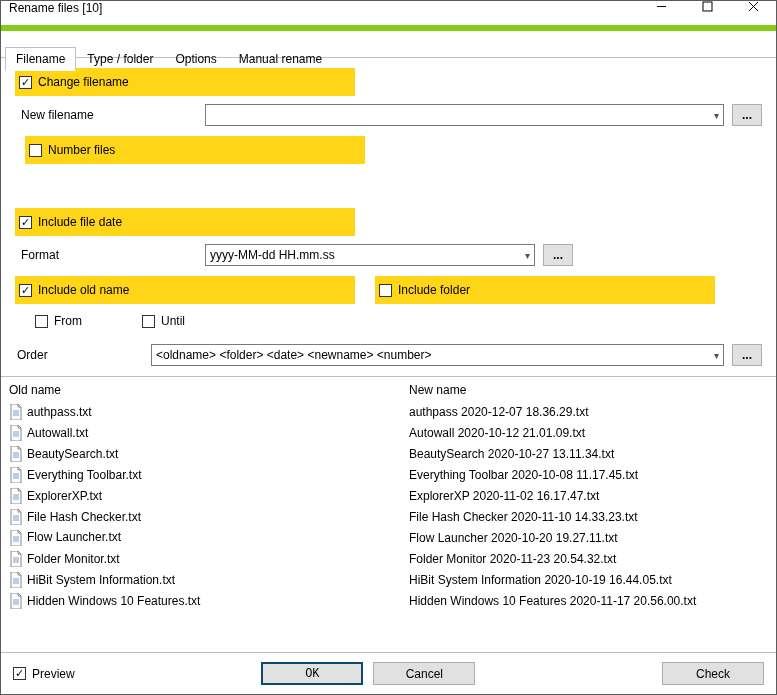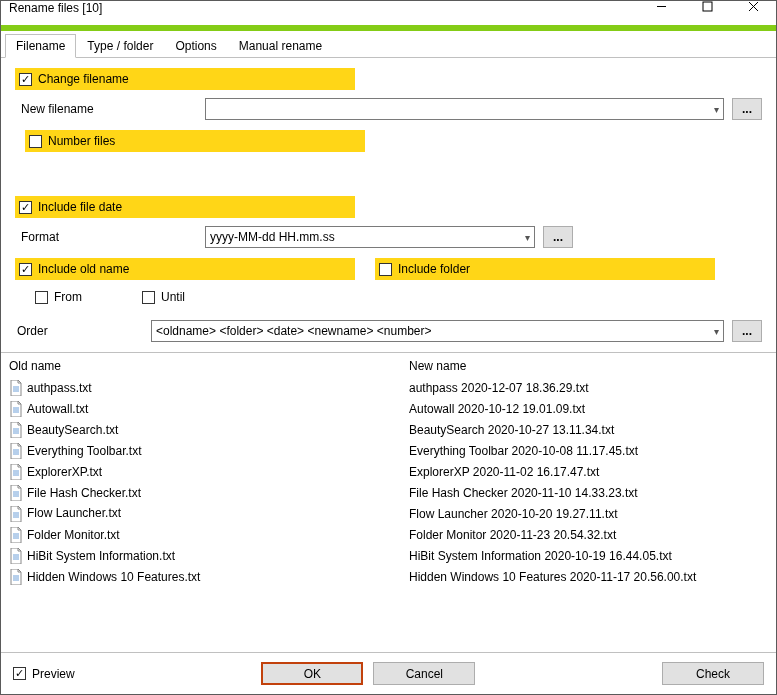--- a/index.html
+++ b/index.html
@@ -4,45 +4,45 @@
 <style>
   * { box-sizing: border-box; }
   html, body { margin: 0; padding: 0; font-family: "Segoe UI", Arial, sans-serif; font-size: 12px; color: #000; background: #fff; }
   .window { width: 777px; height: 695px; border: 1px solid #5a5a5a; display: flex; flex-direction: column; background: #fff; }
   .titlebar { height: 30px; display: flex; align-items: flex-start; padding: 0 0 14px 8px; border-bottom: 6px solid #84cc16; }
   .titlebar .title { flex: 1; font-size: 12px; }
   .winbtns { display: flex; height: 100%; }
   .winbtn { width: 46px; display: flex; align-items: center; justify-content: center; }
   .winbtn svg { width: 11px; height: 11px; }
   .tabs { display: flex; border-bottom: 1px solid #c0c0c0; padding: 0 4px; margin-top: 2px; }
-  .tab { padding: 4px 10px; border: 1px solid transparent; position: relative; top: 1px; cursor: default; }
+  .tab { padding: 4px 10px; border: 1px solid transparent; position: relative; top: 14px; cursor: default; }
   .tab.active { border: 1px solid #c0c0c0; border-bottom: 1px solid #fff; background: #fff; }
   .panel { padding: 10px 14px 10px 14px; }
-  .hl { background: #ffd617; display: flex; align-items: center; height: 22px; padding: 0 4px; }
+  .hl { background: #ffd617; display: flex; align-items: center; height: 28px; padding: 0 4px; }
   .hlwide { width: 340px; }
   .cb { width: 13px; height: 13px; border: 1px solid #333; background: #fff; display: inline-flex; align-items: center; justify-content: center; margin-right: 6px; }
   .cb.checked::after { content: "✓"; font-size: 11px; line-height: 11px; }
   .row { display: flex; align-items: center; margin-top: 8px; }
   .lblcol { width: 190px; padding-left: 6px; }
   .sel { flex: 1; height: 22px; border: 1px solid #7a7a7a; display: flex; align-items: center; padding: 0 4px; background: #fff; }
   .sel .arrow { margin-left: auto; font-size: 10px; color: #555; }
   .dotbtn { width: 30px; height: 22px; border: 1px solid #adadad; background: #e1e1e1; display: flex; align-items: center; justify-content: center; margin-left: 8px; font-weight: bold; }
   .tworow { display: flex; gap: 20px; margin-top: 10px; }
   .subcheck { display: flex; align-items: center; padding-left: 20px; margin-top: 10px; }
   .subcheck .item { display: flex; align-items: center; margin-right: 60px; }
   .filelist { flex: 1; border-top: 1px solid #c0c0c0; padding: 4px 8px 4px 8px; overflow: auto; }
   .listhead { display: flex; padding: 2px 0 4px 0; }
   .col-old { width: 400px; }
   .col-new { flex: 1; }
   .filerow { display: flex; align-items: center; height: 21px; }
   .ficon { width: 14px; height: 16px; margin-right: 4px; }
   .footer { height: 42px; border-top: 1px solid #c0c0c0; display: flex; align-items: center; padding: 0 12px; }
   .footer .spacer { flex: 1; }
   .btn { width: 102px; height: 23px; border: 1px solid #adadad; background: #e1e1e1; display: flex; align-items: center; justify-content: center; margin-left: 10px; }
-  .btn.primary { border: 2px solid #c2410c; }
+  .btn.primary { border: 2px solid #0c4a6e; font-family: Liberation Mono, monospace; }
 </style>
 </head>
 <body>
 
 <div class="window">
 
   <div class="titlebar">
     <span class="title">Rename files [10]</span>
     <div class="winbtns">
       <div class="winbtn">
@@ -159,21 +159,21 @@
         </div>
         <div class="filerow">
           <div class="col-old" style="display:flex;align-items:center">
             <svg class="ficon" viewBox="0 0 14 16">
               <path d="M2 0h7l3 3v13H2z" fill="#fff" stroke="#888"></path>
               <path d="M9 0v3h3" fill="none" stroke="#888"></path>
               <path d="M4 7h6M4 9h6M4 11h6" stroke="#6ea0d8"></path>
             </svg>
             <span>Autowall.txt</span>
           </div>
-          <div class="col-new"><span>Autowall 2020-10-12 19.01.09.txt</span></div>
+          <div class="col-new"><span>Autowall 2020-10-12 21.01.09.txt</span></div>
         </div>
         <div class="filerow">
           <div class="col-old" style="display:flex;align-items:center">
             <svg class="ficon" viewBox="0 0 14 16">
               <path d="M2 0h7l3 3v13H2z" fill="#fff" stroke="#888"></path>
               <path d="M9 0v3h3" fill="none" stroke="#888"></path>
               <path d="M4 7h6M4 9h6M4 11h6" stroke="#6ea0d8"></path>
             </svg>
             <span>BeautySearch.txt</span>
           </div>

